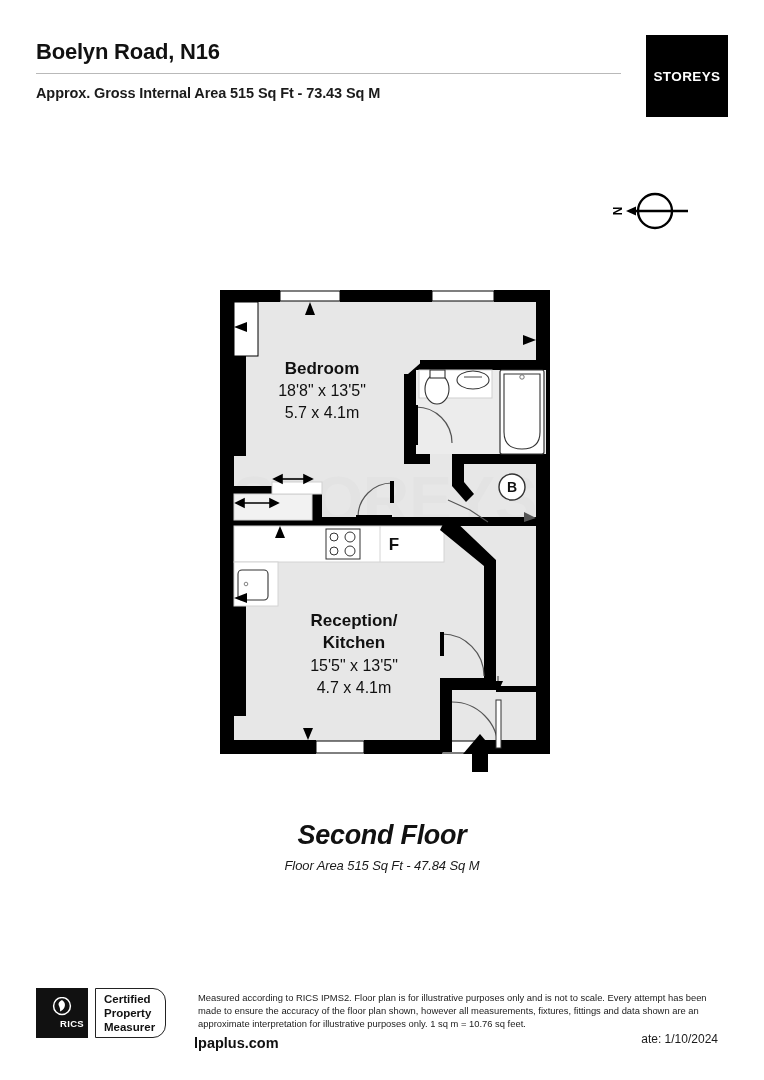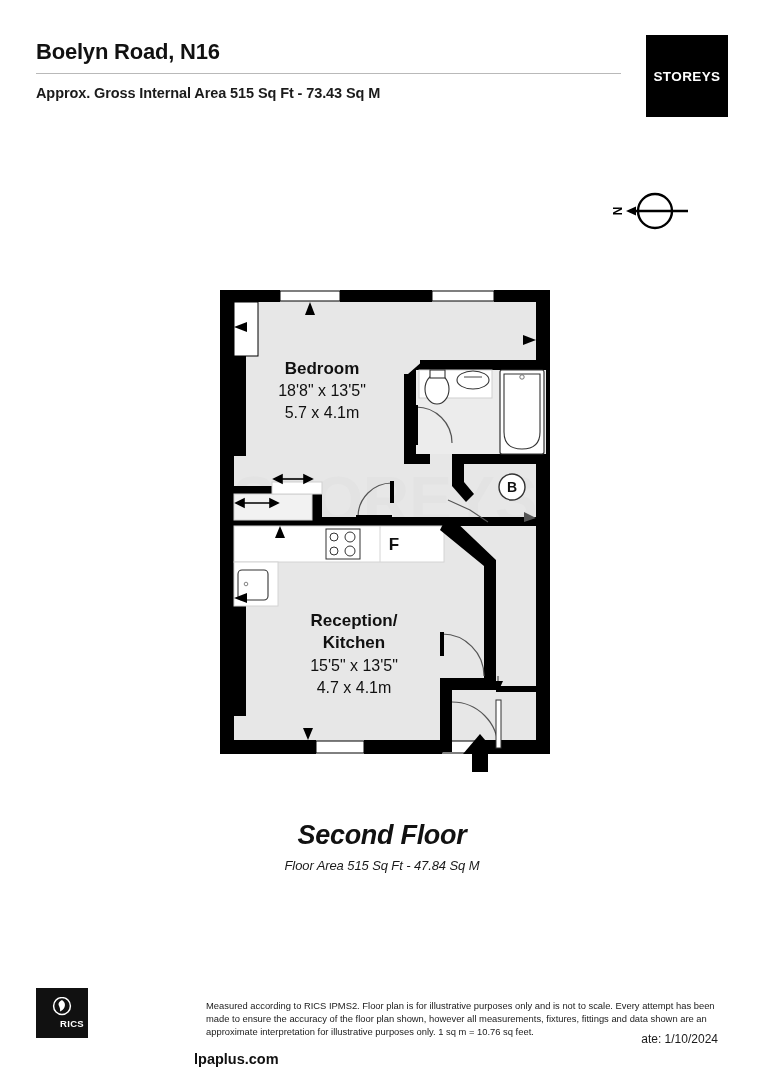--- a/index.html
+++ b/index.html
@@ -35,21 +35,21 @@
   .footer{position:absolute;left:36px;top:988px;width:700px;}
   .rics{position:absolute;left:0;top:0;display:flex;align-items:stretch;height:50px;}
   .rics-mark{width:52px;height:50px;background:#111;display:flex;flex-direction:column;
     align-items:center;justify-content:center;}
   .rics-word{color:#fff;font-size:9.5px;font-weight:700;letter-spacing:.3px;margin-top:1px;padding-left:20px;}
   .rics-label{margin-left:7px;border:1px solid #222;border-radius:0 13px 13px 0;
     padding:3px 10px 3px 8px;display:flex;flex-direction:column;justify-content:center;}
   .rics-label div{font-size:11.5px;font-weight:700;line-height:1.22;color:#111;}
 
   .disclaimer{position:absolute;left:158px;top:0;width:540px;}
-  .disclaimer p{margin:12px;font-size:9.4px;line-height:1.37;color:#1b1b1b;}
+  .disclaimer p{margin:4px;font-size:9.4px;line-height:1.37;color:#1b1b1b;}
   .site{font-size:14.5px;font-weight:600;margin-top:0;color:#111;}
   .date{position:absolute;right:16px;top:44px;font-size:12px;color:#1b1b1b;}
 
   .wm{fill:#e3e3e3;font-size:64px;font-weight:700;font-family:"Liberation Sans",sans-serif;}
 </style>
 </head>
 <body>
 
 <div class="page">
 
@@ -257,20 +257,25 @@
 
   <div class="footer">
     <div class="rics">
       <div class="rics-mark">
         <svg width="22" height="20" viewBox="0 0 22 20">
           <circle cx="11" cy="9" r="8.4" fill="none" stroke="#fff" stroke-width="1.5"></circle>
           <path d="M11,3 C13.6,4.6 14.6,7.4 13.6,10 C12.8,12.2 11,13.4 9,14.6 C9.6,12 8.4,10 7.6,8 C7,6.2 8.6,4.2 11,3 Z" fill="#fff"></path>
         </svg>
         <span class="rics-word">RICS</span>
       </div>
+      <div class="rics-label">
+        <div>Certified</div>
+        <div>Property</div>
+        <div>Measurer</div>
+      </div>
     </div>
 
     <div class="disclaimer">
       <p>Measured according to RICS IPMS2. Floor plan is for illustrative purposes only and is not to scale. Every attempt has been made to ensure the accuracy of the floor plan shown, however all measurements, fixtures, fittings and data shown are an approximate interpretation for illustrative purposes only. 1 sq m = 10.76 sq feet.</p>
       <div class="site">lpaplus.com</div>
       <div class="date">ate: 1/10/2024</div>
     </div>
   </div>
 
 </div>

